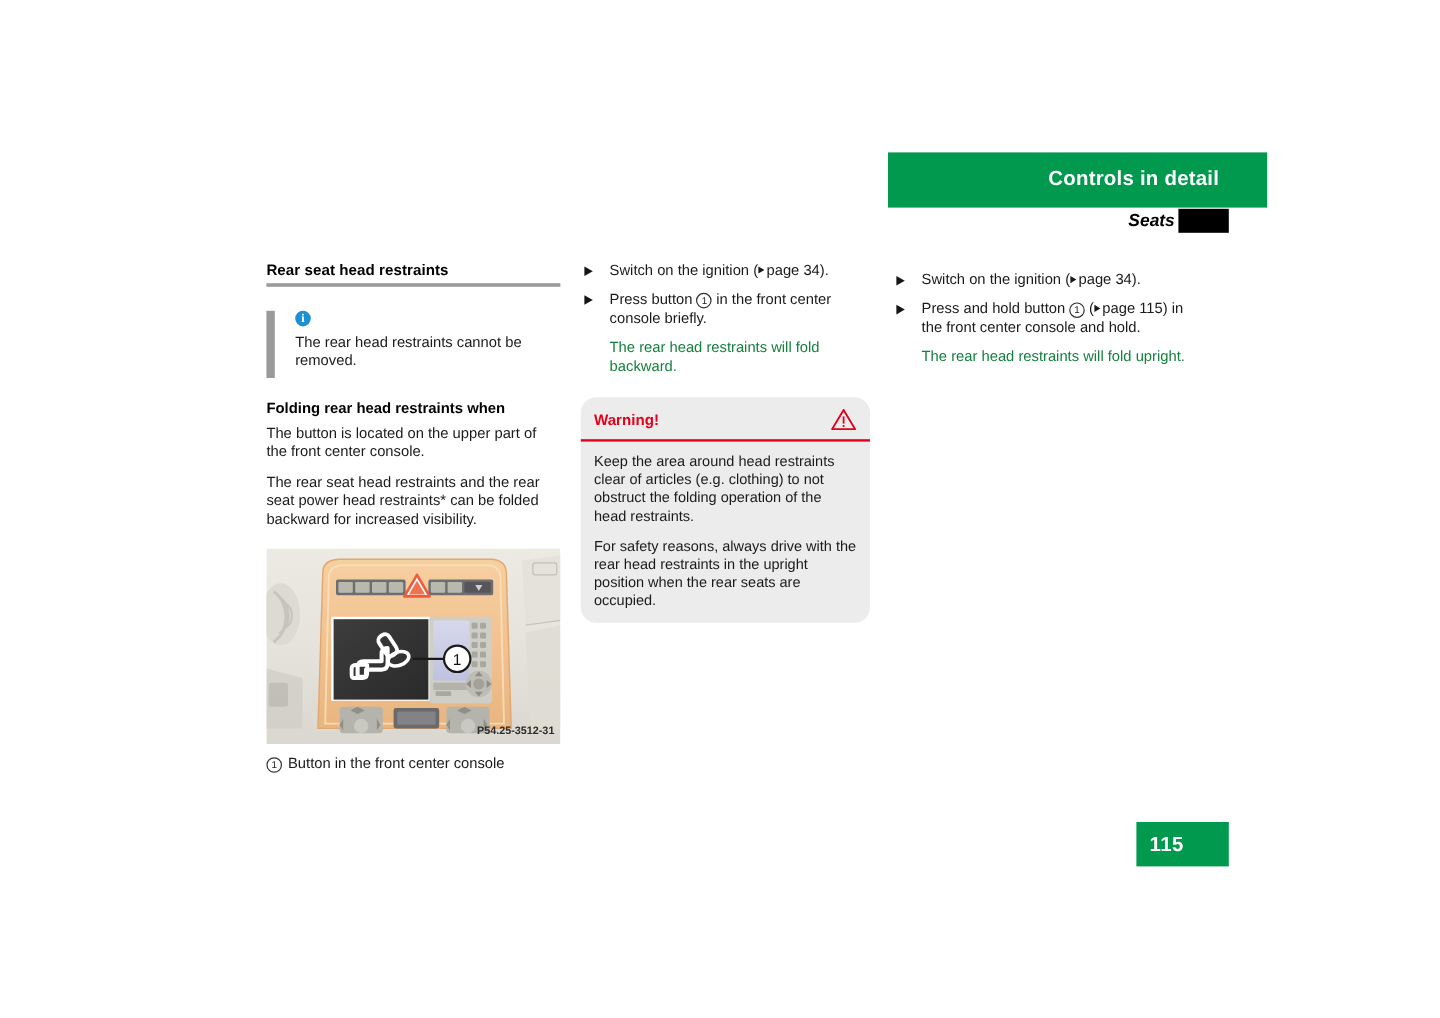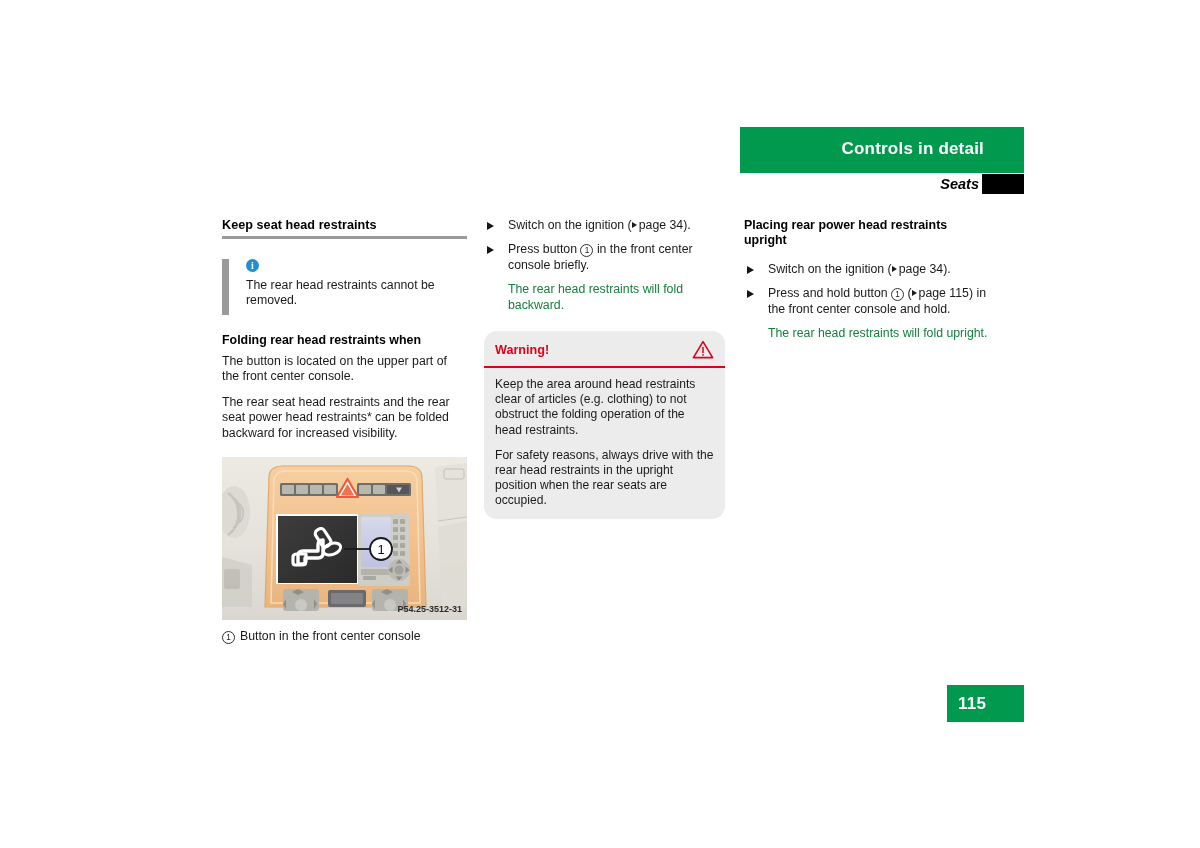--- a/index.html
+++ b/index.html
@@ -27,21 +27,21 @@
   .header-block {
     position: absolute;
     left: 740px;
     top: 127px;
     width: 284px;
     height: 58px;
   }
   .header-bar {
     position: absolute;
     left: 0; top: 0;
-    width: 284px;
+    width: 316px;
     height: 46px;
     background: #00994d;
   }
   .header-title {
     position: absolute;
     right: 40px;
     top: 12px;
     font-size: 17px;
     font-weight: bold;
     color: #ffffff;
@@ -292,21 +292,21 @@
       <div class="header-title">Controls in detail</div>
     </div>
     <div class="header-sub">
       <div class="header-sub-label">Seats</div>
       <div class="header-tab-black"></div>
     </div>
   </div>
 
   <div class="col col-left">
 
-    <h2 class="section-title">Keep seat head restraints</h2>
+    <h2 class="section-title">Rear seat head restraints</h2>
     <div class="rule"></div>
 
     <div class="note">
       <div class="note-bar"></div>
       <div class="note-icon">i</div>
       <div class="note-text">The rear head restraints cannot be removed.</div>
     </div>
 
     <div style="height:22px"></div>
 
@@ -455,21 +455,20 @@
         </svg>
       </div>
       <div class="warning-rule"></div>
       <p>Keep the area around head restraints clear of articles (e.g. clothing) to not obstruct the folding operation of the head restraints.</p>
       <p>For safety reasons, always drive with the rear head restraints in the upright position when the rear seats are occupied.</p>
     </div>
   </div>
 
   <div class="col col-right">
 
-    <h3 class="sub-title">Placing rear power head restraints upright</h3>
 
     <div style="height:8px"></div>
 
     <ul class="steps">
       <li>
         <span class="tri"></span>
         <span>Switch on the ignition (</span><span class="ref-tri"></span><span>page 34</span><span>).</span>
       </li>
       <li>
         <span class="tri"></span>

